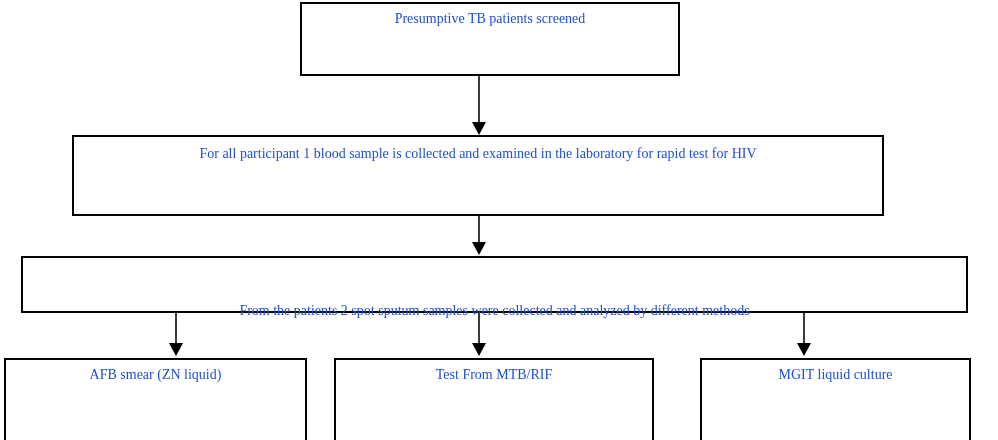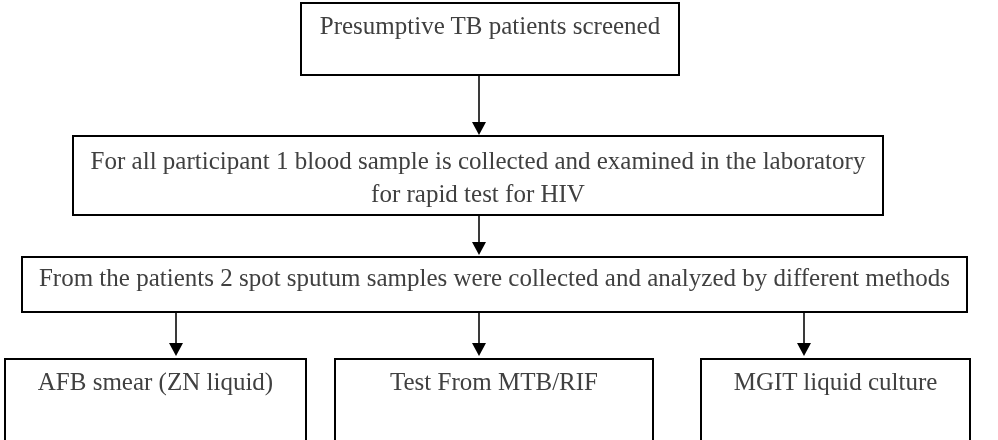--- a/index.html
+++ b/index.html
@@ -19,35 +19,35 @@
     position: absolute;
     box-sizing: border-box;
     border: 2px solid #000000;
     background: #ffffff;
     display: block;
     text-align: center;
     color: #000000;
   }
   .node .label {
     display: block;
-    font-size: 25px;
+    font-size: 14px;
     line-height: 1.30;
-    color: #404040;
+    color: #1d4ed8;
     padding: 6px 8px 0 8px;
     white-space: pre-line;
   }
   
   #node-screened   { left: 300px; top: 2px;   width: 380px; height: 74px; }
   #node-blood      { left: 72px;  top: 135px; width: 812px; height: 81px; }
   #node-sputum     { left: 21px;  top: 256px; width: 947px; height: 57px; }
   #node-afb        { left: 4px;   top: 358px; width: 303px; height: 88px; }
   #node-xpert      { left: 334px; top: 358px; width: 320px; height: 88px; }
   #node-mgit       { left: 700px; top: 358px; width: 271px; height: 88px; }
 
-  #node-sputum .label { padding-top: 4px; }
+  #node-sputum .label { padding-top: 4px; margin-top: 40px; }
   #node-blood .label  { padding-top: 8px; font-family: Liberation Serif, serif; }
 
   
   .connector {
     position: absolute;
   }
   .connector .stem {
     position: absolute;
     left: 0;
     top: 0;

